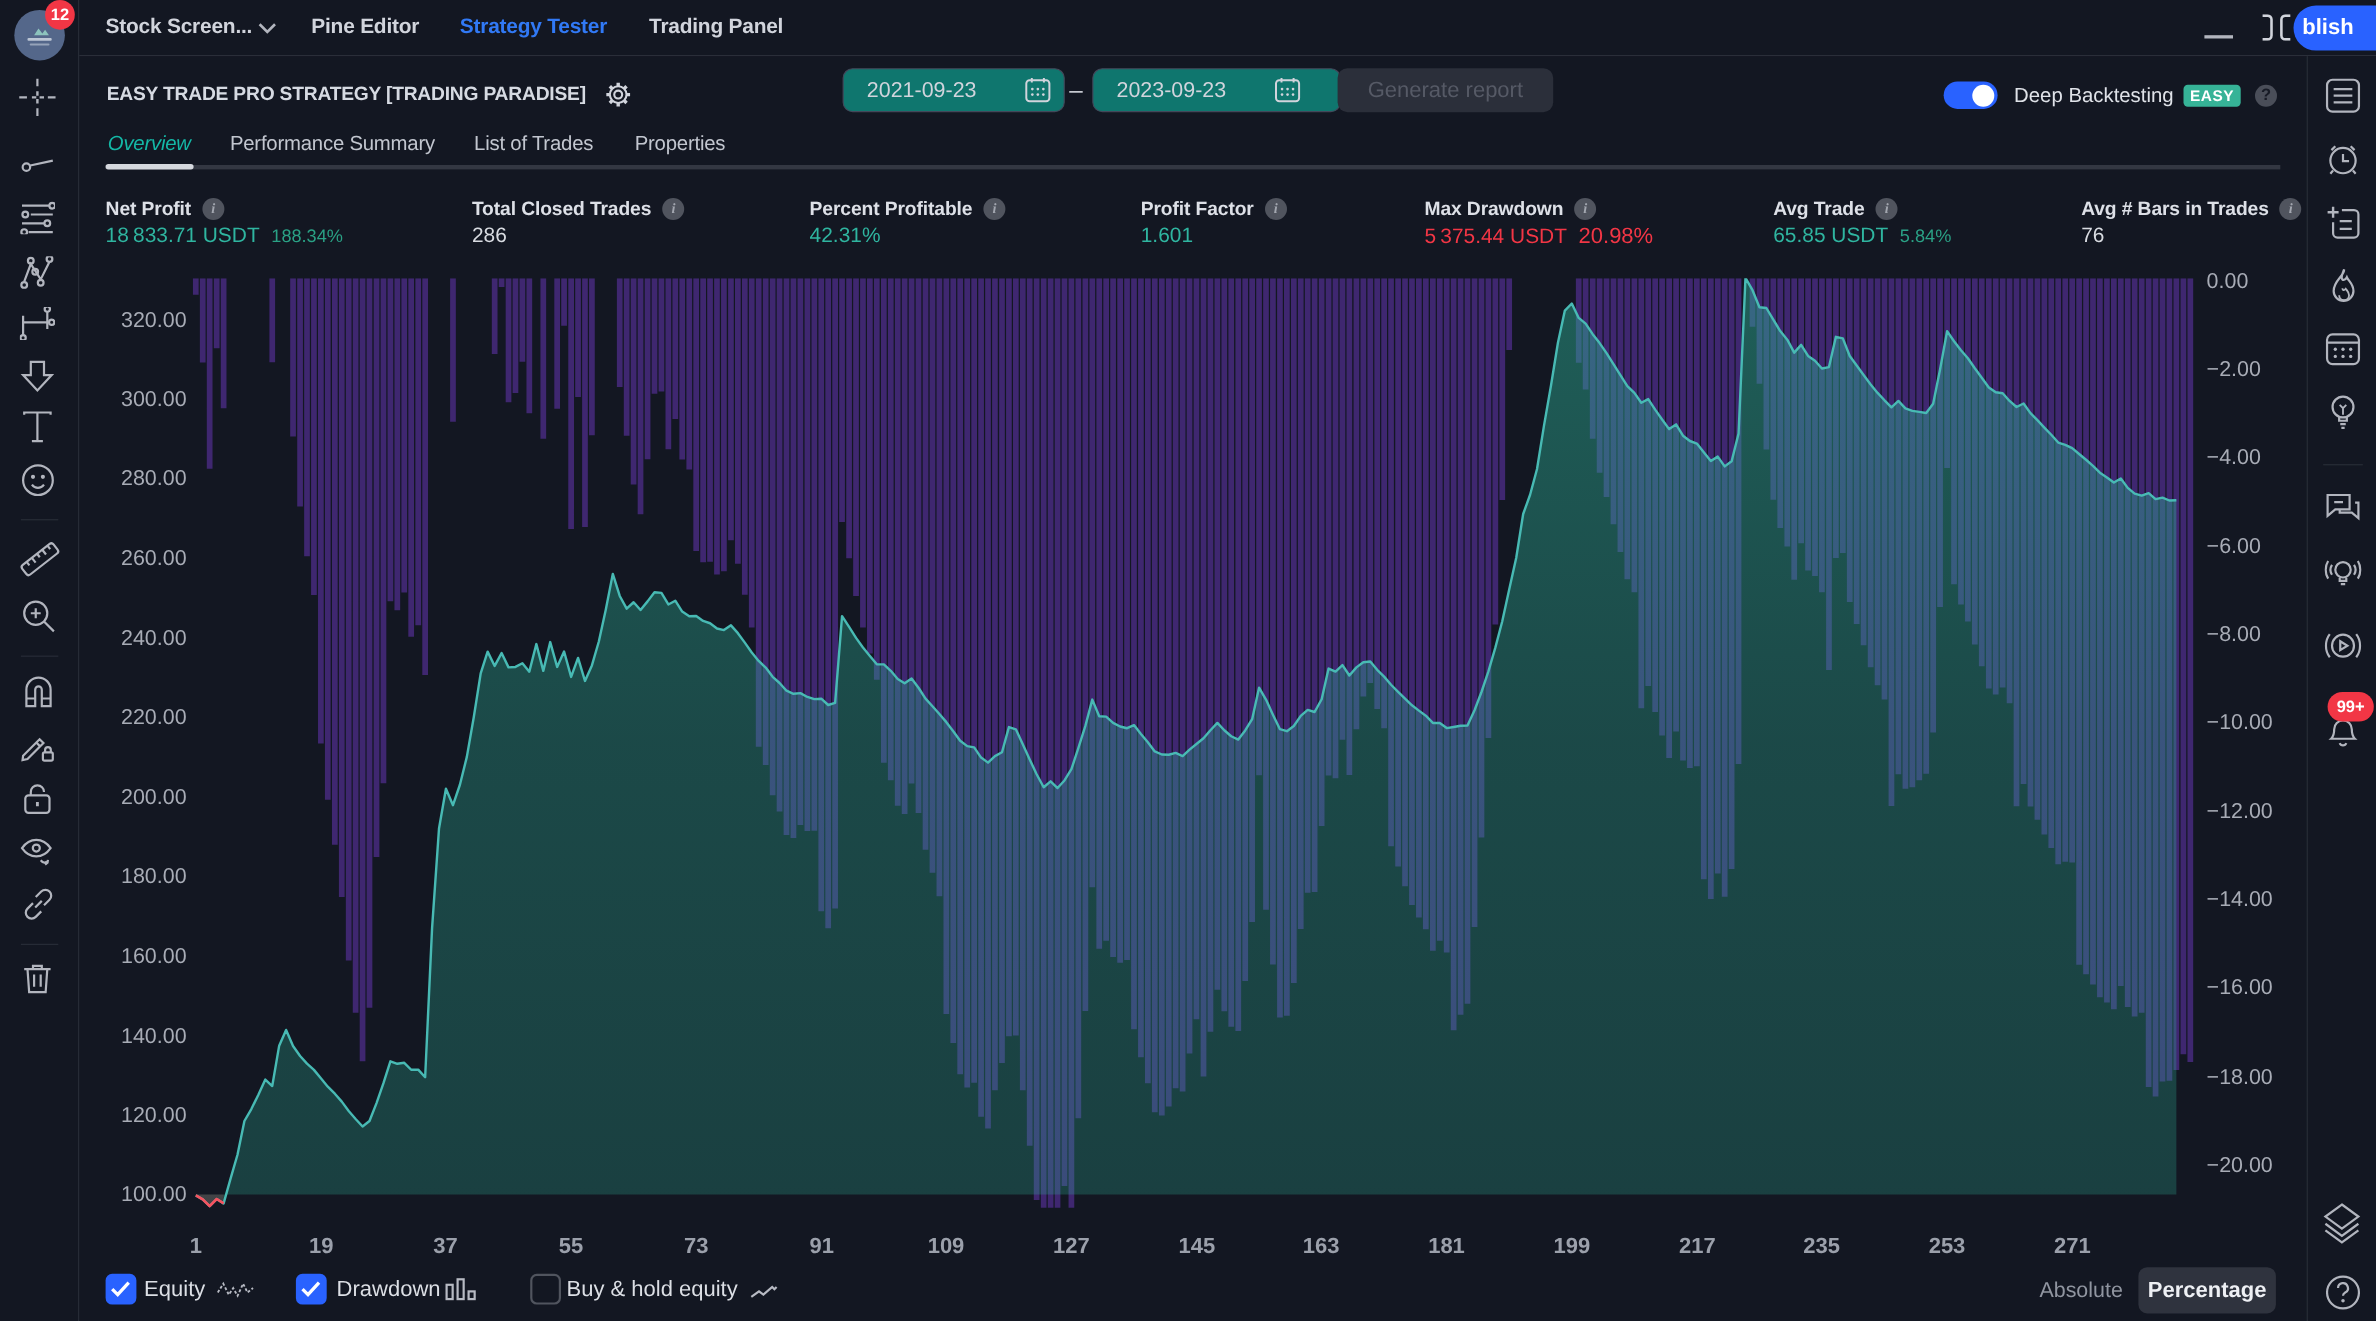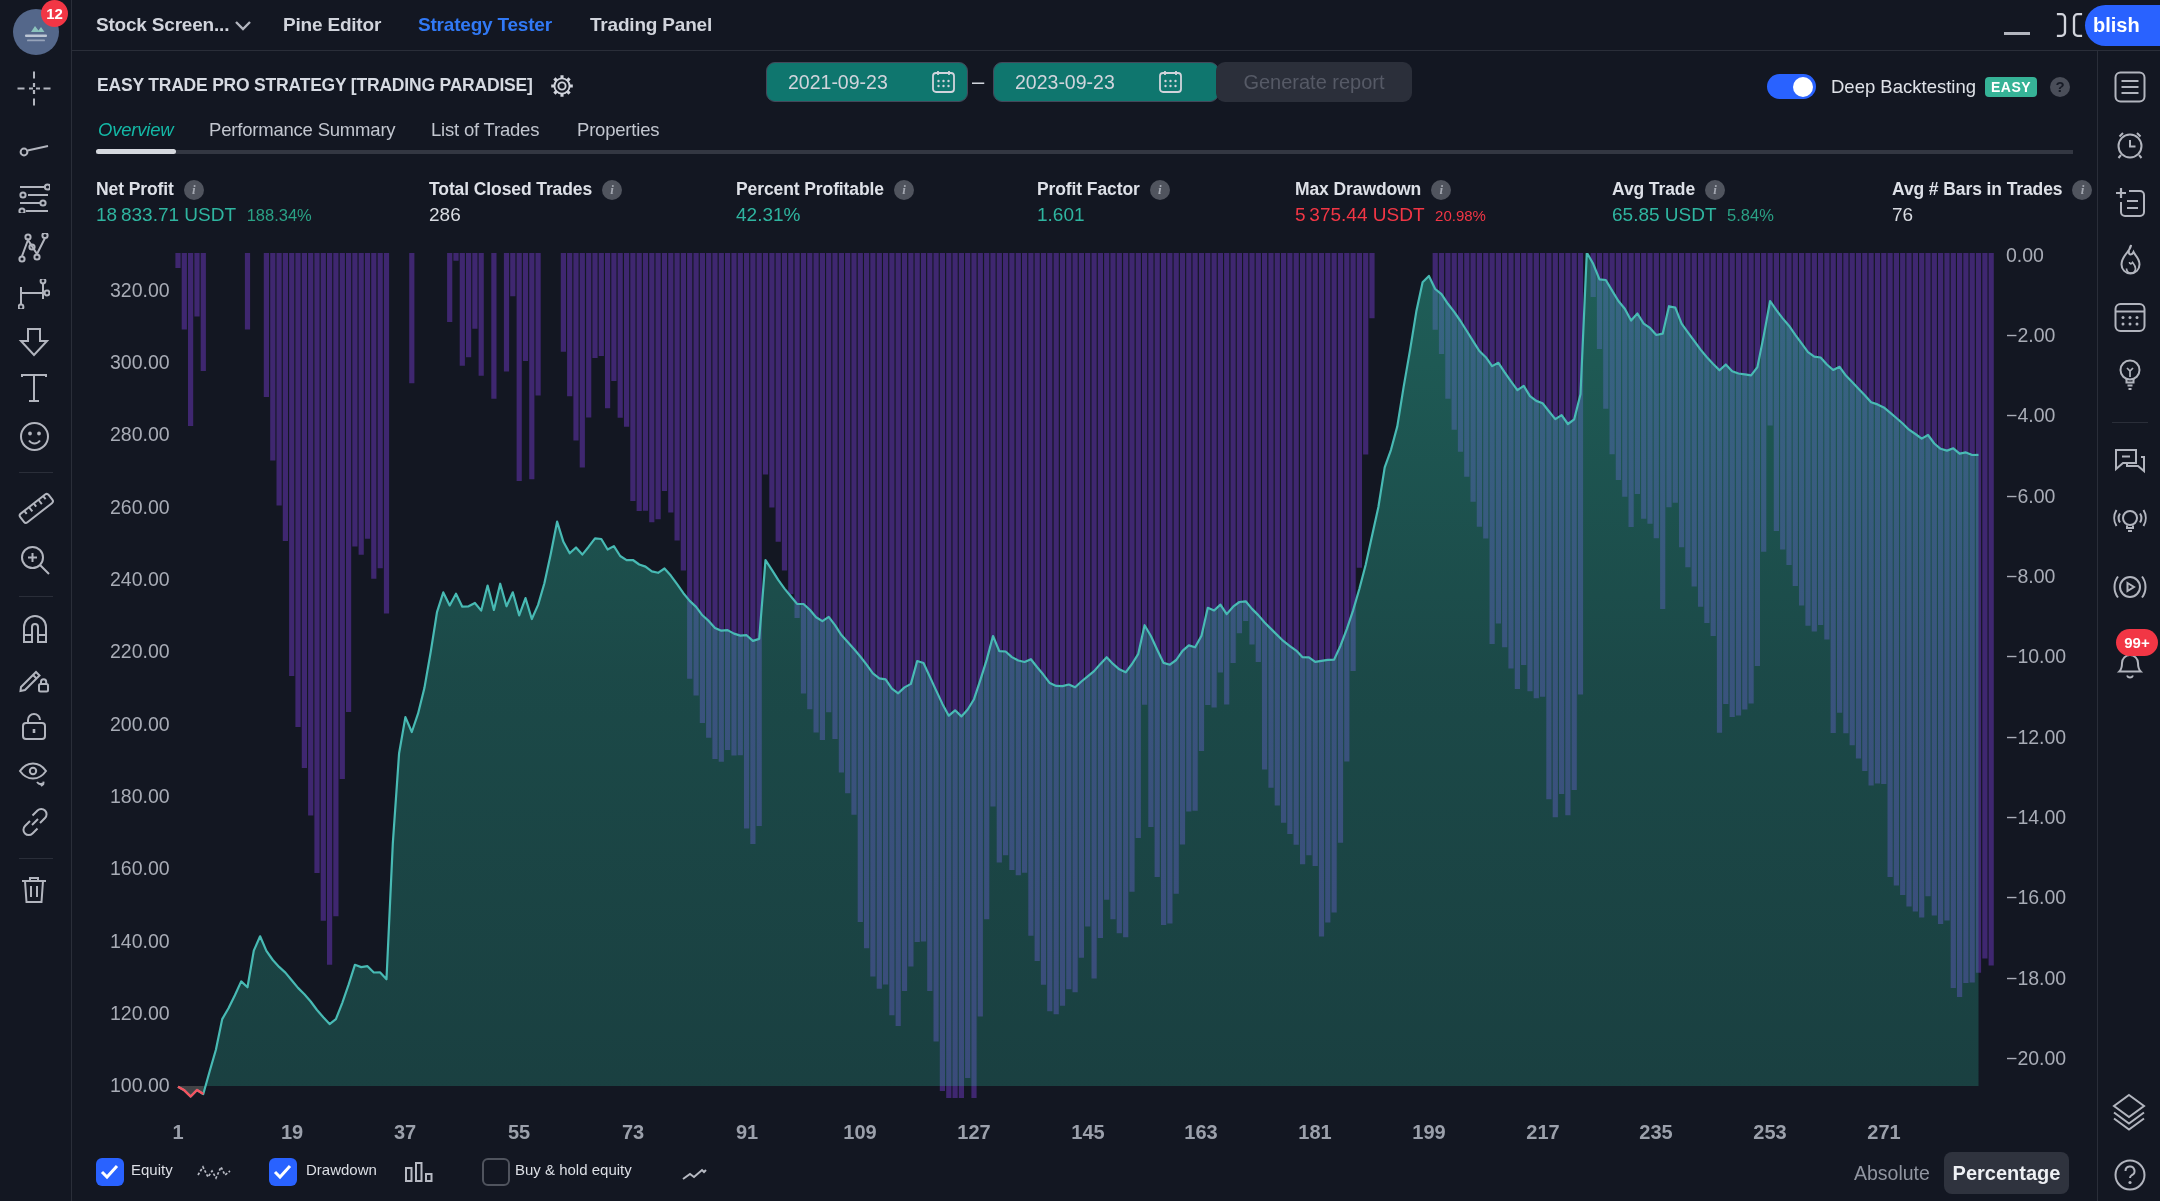--- a/index.html
+++ b/index.html
@@ -33,30 +33,30 @@
 #qmark { position:absolute; left:2050px; top:77px; width:20px; height:20px; background:#4a4e59; border-radius:10px;
   color:#171b26; font-size:15px; font-weight:bold; text-align:center; line-height:20px; }
 .slab { position:absolute; top:179px; font-size:17.5px; font-weight:bold; color:#dde0e7; letter-spacing:-0.1px; }
 .sval { position:absolute; top:204px; font-size:19px; }
 .info { display:inline-block; width:20px; height:20px; background:#50545e; border-radius:10px; color:#a3a7b0;
   font-size:13px; font-weight:bold; text-align:center; line-height:20px; vertical-align:1px; margin-left:10px;
   font-family:"Liberation Serif", serif; font-style:italic; }
 .teal { color:#2fb5a0; }
 .tealdim { color:#2aa185; font-size:16.5px; }
 .red { color:#f23645; }
-.reddim { color:#f23645; font-size:15px; }
+.reddim { color:#f23645; font-size:20px; }
 .white { color:#d8dbe1; }
 #chart { position:absolute; left:71px; top:240px; }
 .axl { font-family:"Liberation Sans", sans-serif; font-size:19.5px; fill:#a8acb6; }
 .axb { font-size:20px; font-weight:bold; fill:#9ba0ab; }
 .cb { position:absolute; top:1158px; width:28px; height:28px; border-radius:6px; }
 .cb.on { background:#2962ff; }
 .cb.off { background:transparent; border:2px solid #50545e; }
 .cb svg { position:absolute; left:3px; top:5px; }
-.leglbl { position:absolute; top:1161px; font-size:15px; color:#dcdfe5; }
+.leglbl { position:absolute; top:1161px; font-size:20px; color:#dcdfe5; }
 #absolute { position:absolute; left:1854px; top:1162px; font-size:19.5px; color:#9095a0; }
 #pctbtn { position:absolute; left:1944px; top:1152px; width:125px; height:42px; background:#2f333e; border-radius:8px;
   color:#eef0f4; font-size:20px; font-weight:bold; text-align:center; line-height:42px; }
 .licon { position:absolute; stroke:#b2b5be; fill:none; stroke-width:2; }
 </style>
 </head>
 <body>
 <div id="root">
 
 <div id="topnav"></div>

